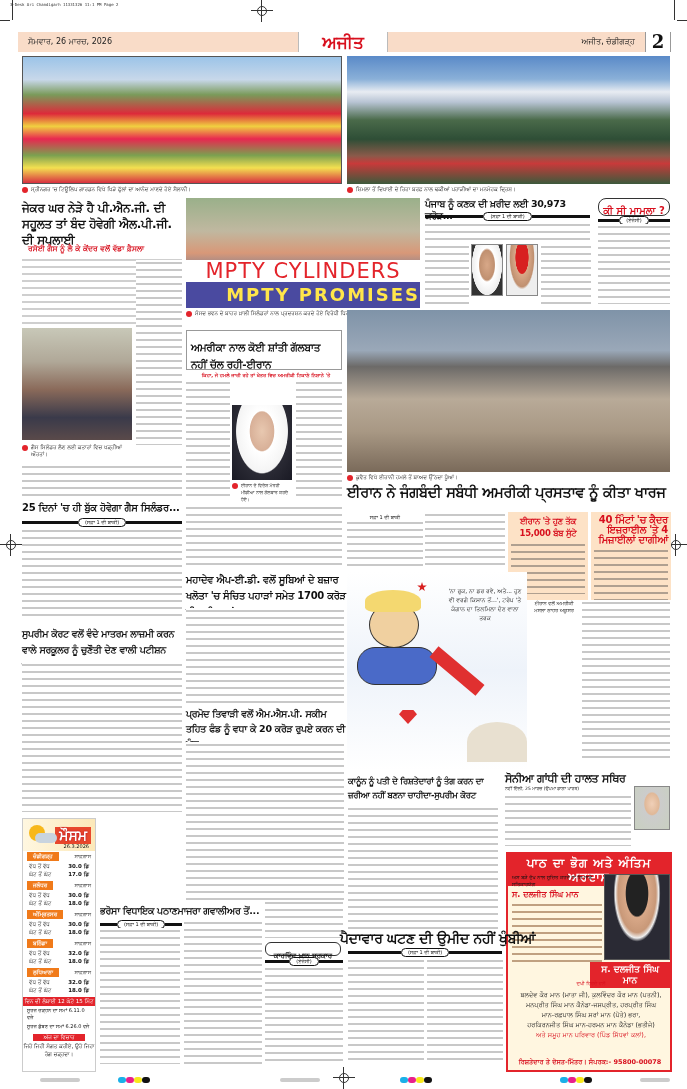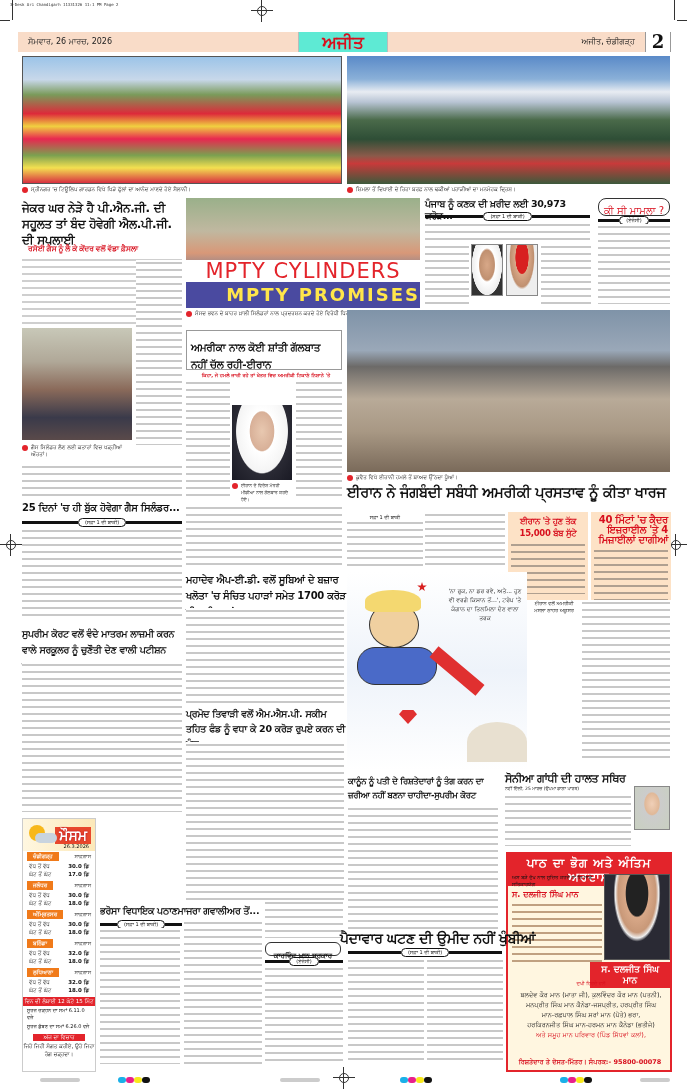--- a/index.html
+++ b/index.html
@@ -8,21 +8,21 @@
   .slug { top: 2px; left: 10px; font-size: 4px; color: #333; font-family: "DejaVu Sans Mono", monospace; }
   .crop-v { width: 1px; background: #333; }
   .crop-h { height: 1px; background: #333; }
   .reg { width: 22px; height: 22px; }
   .reg::before { content: ""; position: absolute; left: 10px; top: 0; width: 1px; height: 22px; background: #333; }
   .reg::after { content: ""; position: absolute; left: 0; top: 10px; width: 22px; height: 1px; background: #333; }
   .reg span { position: absolute; left: 6px; top: 6px; width: 10px; height: 10px; border: 1px solid #333; border-radius: 50%; }
 
   .masthead { top: 32px; left: 18px; width: 653px; height: 20px; background: #f9dcc8; display: flex; align-items: center; }
   .mh-date { font-size: 8px; padding-left: 10px; width: 280px; color: #222; }
-  .mh-logo { font-family: "DejaVu Serif", serif; font-weight: bold; color: #d8101e; font-size: 17px; width: 90px; text-align: center; border-left: 1px solid #bbb; border-right: 1px solid #bbb; background: #5eead4; height: 20px; line-height: 20px; }
+  .mh-logo { font-family: "DejaVu Serif", serif; font-weight: bold; color: #d8101e; font-size: 17px; width: 90px; text-align: center; border-left: 1px solid #bbb; border-right: 1px solid #bbb; background: #ffffff; height: 20px; line-height: 20px; }
   .mh-city { flex: 1; text-align: right; font-size: 8px; padding-right: 10px; }
   .mh-page { font-family: "DejaVu Serif", serif; font-weight: bold; font-size: 18px; width: 26px; text-align: center; border-left: 1px solid #999; border-right: 1px solid #999; background: #fff; height: 20px; line-height: 20px; }
 
   .photo { overflow: hidden; }
   .tulip-bg { background: linear-gradient(180deg, #9cc4e8 0%, #c8d8ea 18%, #7a9a5a 30%, #dd2a3a 45%, #f0d040 55%, #e82850 65%, #7ba050 78%, #f4e050 88%, #d83040 100%); }
   .hills-bg { background: linear-gradient(180deg, #5a8ac8 0%, #8ab0d8 18%, #e8ecf2 28%, #b8c4d4 36%, #4a6a4a 50%, #2e4e36 65%, #8a5a4a 78%, #c83a3a 84%, #3c5a3c 100%); }
   .protest-bg { background: linear-gradient(180deg, #9ab08a 0%, #c0b8a0 30%, #d89878 50%, #6a7a9a 70%, #f0f0f0 100%); }
   .banner-red { background: #fff; color: #e3242b; font-weight: normal; font-family: "DejaVu Sans", sans-serif; }
   .city-bg { background: linear-gradient(180deg, #7f93a8 0%, #9aa8b8 25%, #6c6a68 35%, #b8aa98 55%, #a89884 75%, #7a6a5a 100%); }
   .women-bg { background: linear-gradient(180deg, #c8c8b8 0%, #b0a898 30%, #8a6a5a 55%, #3a3a4a 80%, #5a4a4a 100%); }
@@ -104,21 +104,21 @@
   <span class="dot"></span>
   <span>ਸ੍ਰੀਨਗਰ 'ਚ ਟਿਊਲਿਪ ਗਾਰਡਨ ਵਿਖੇ ਖਿੜੇ ਫੁੱਲਾਂ ਦਾ ਆਨੰਦ ਮਾਣਦੇ ਹੋਏ ਸੈਲਾਨੀ।</span>
 </div>
 <div class="abs photo hills-bg" style="left:347px;top:56px;width:323px;height:128px;"></div>
 <div class="abs caption" style="left:347px;top:186px;width:323px;">
   <span class="dot"></span>
   <span>ਸ਼ਿਮਲਾ ਤੋਂ ਦਿਖਾਈ ਦੇ ਰਿਹਾ ਬਰਫ਼ ਨਾਲ ਢਕੀਆਂ ਪਹਾੜੀਆਂ ਦਾ ਮਨਮੋਹਕ ਦ੍ਰਿਸ਼।</span>
 </div>
 
 <div class="abs hl" style="left:22px;top:200px;width:160px;font-size:12px;line-height:16px;">ਜੇਕਰ ਘਰ ਨੇੜੇ ਹੈ ਪੀ.ਐਨ.ਜੀ. ਦੀ ਸਹੂਲਤ ਤਾਂ ਬੰਦ ਹੋਵੇਗੀ ਐਲ.ਪੀ.ਜੀ. ਦੀ ਸਪਲਾਈ</div>
-<div class="abs sub-red" style="left:28px;top:244px;width:155px;font-size:7.5px;font-family:Liberation Serif, serif;">ਰਸੋਈ ਗੈਸ ਨੂੰ ਲੈ ਕੇ ਕੇਂਦਰ ਵਲੋਂ ਵੱਡਾ ਫ਼ੈਸਲਾ</div>
+<div class="abs sub-red" style="left:28px;top:244px;width:155px;font-size:7.5px;">ਰਸੋਈ ਗੈਸ ਨੂੰ ਲੈ ਕੇ ਕੇਂਦਰ ਵਲੋਂ ਵੱਡਾ ਫ਼ੈਸਲਾ</div>
 <div class="abs body-txt" style="left:22px;top:256px;width:160px;height:70px;background:repeating-linear-gradient(180deg,#fff 0 3px,#cfcfcf 3px 5px,#fff 5px 7px);"></div>
 <div class="abs photo women-bg" style="left:22px;top:328px;width:110px;height:112px;"></div>
 <div class="abs body-txt" style="left:136px;top:260px;width:46px;height:185px;background:repeating-linear-gradient(180deg,#fff 0 2px,#c8c8c8 2px 4px,#fff 4px 7px);"></div>
 <div class="abs caption" style="left:22px;top:444px;width:110px;">
   <span class="dot"></span>
   <span>ਗੈਸ ਸਿਲੰਡਰ ਲੈਣ ਲਈ ਕਤਾਰਾਂ ਵਿਚ ਖੜ੍ਹੀਆਂ ਔਰਤਾਂ।</span>
 </div>
 <div class="abs body-txt" style="left:22px;top:464px;width:160px;height:34px;background:repeating-linear-gradient(180deg,#fff 0 2px,#c8c8c8 2px 4px,#fff 4px 7px);"></div>
 <div class="abs hl" style="left:22px;top:502px;width:170px;font-size:10px;">25 ਦਿਨਾਂ 'ਚ ਹੀ ਬੁੱਕ ਹੋਵੇਗਾ ਗੈਸ ਸਿਲੰਡਰ...</div>
 <div class="abs rule-tag" style="left:22px;top:518px;width:160px;">
@@ -139,21 +139,21 @@
 <div class="abs rule-tag" style="left:425px;top:212px;width:165px;">
   <span class="cont-tag">(ਸਫ਼ਾ 1 ਦੀ ਬਾਕੀ)</span>
 </div>
 <div class="abs body-txt" style="left:425px;top:222px;width:165px;height:20px;background:repeating-linear-gradient(180deg,#fff 0 2px,#c8c8c8 2px 4px,#fff 4px 7px);"></div>
 <div class="abs" style="left:471px;top:244px;width:32px;height:52px;background:radial-gradient(ellipse at 50% 40%,#d8a888 0%,#c09070 35%,#fff 40%,#eee 70%,#333 72%);border:1px solid #888;"></div>
 <div class="abs" style="left:506px;top:244px;width:32px;height:52px;background:radial-gradient(ellipse at 50% 25%,#d82020 0%,#d82020 30%,#d8a888 32%,#c09070 55%,#eee 60%);border:1px solid #888;"></div>
 <div class="abs body-txt" style="left:425px;top:244px;width:44px;height:60px;background:repeating-linear-gradient(180deg,#fff 0 2px,#c8c8c8 2px 4px,#fff 4px 7px);"></div>
 <div class="abs body-txt" style="left:541px;top:244px;width:50px;height:60px;background:repeating-linear-gradient(180deg,#fff 0 2px,#c8c8c8 2px 4px,#fff 4px 7px);"></div>
 
 <div class="abs" style="left:598px;top:198px;width:72px;height:18px;border:1.5px solid #333;border-radius:8px;text-align:center;">
-  <span class="hl-red" style="font-size:10px;font-weight:normal;line-height:16px;">ਕੀ ਸੀ ਮਾਮਲਾ ?</span>
+  <span class="hl-red" style="font-size:10px;font-weight:bold;line-height:16px;">ਕੀ ਸੀ ਮਾਮਲਾ ?</span>
 </div>
 <div class="abs rule-tag" style="left:598px;top:216px;width:72px;">
   <span class="cont-tag">(ਏਜੰਸੀ)</span>
 </div>
 <div class="abs body-txt" style="left:598px;top:224px;width:72px;height:80px;background:repeating-linear-gradient(180deg,#fff 0 2px,#c8c8c8 2px 4px,#fff 4px 7px);"></div>
 
 <div class="abs" style="left:186px;top:330px;width:156px;height:40px;border:1px solid #999;padding:8px 4px;">
   <div class="hl" style="font-size:10.5px;line-height:17px;">ਅਮਰੀਕਾ ਨਾਲ ਕੋਈ ਸ਼ਾਂਤੀ ਗੱਲਬਾਤ ਨਹੀਂ ਚੱਲ ਰਹੀ-ਈਰਾਨ</div>
 </div>
 <div class="abs sub-red" style="left:186px;top:372px;width:160px;font-size:5px;text-align:center;">ਕਿਹਾ, ਜੇ ਹਮਲੇ ਜਾਰੀ ਰਹੇ ਤਾਂ ਖੇਤਰ ਵਿਚ ਅਮਰੀਕੀ ਟਿਕਾਣੇ ਨਿਸ਼ਾਨੇ 'ਤੇ</div>

